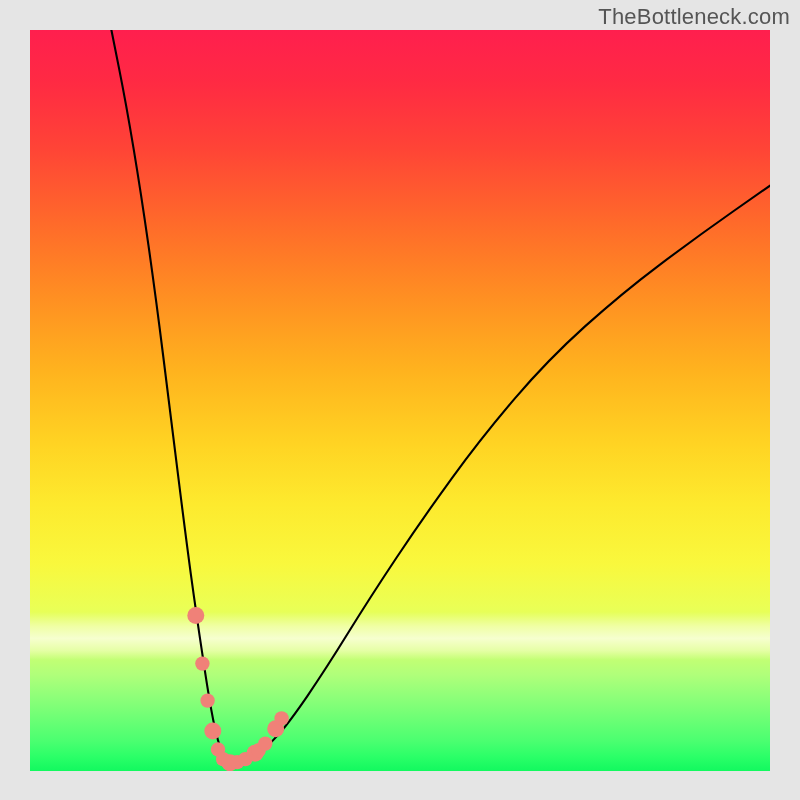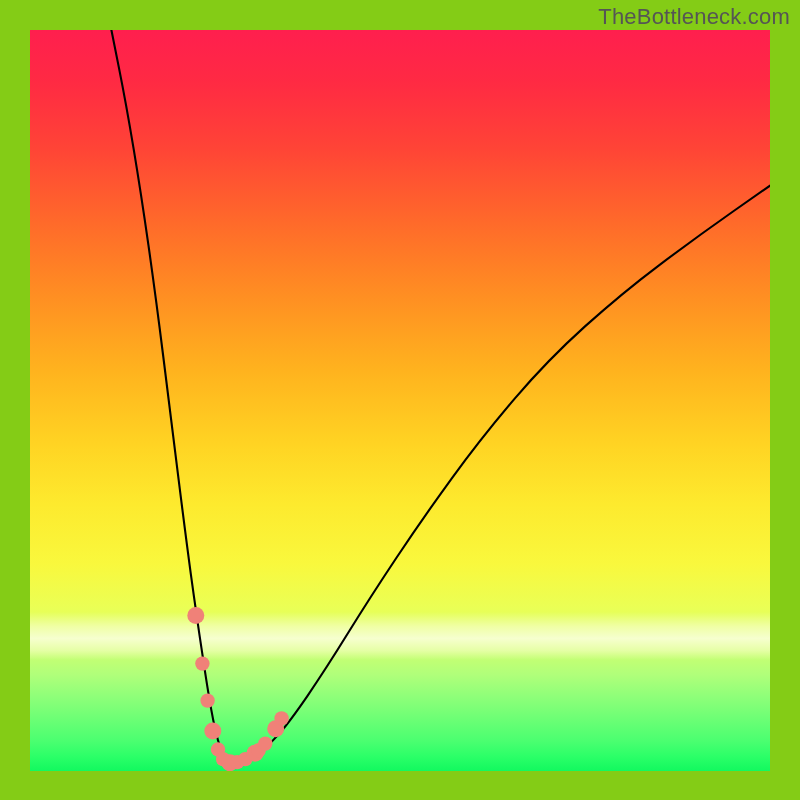--- a/index.html
+++ b/index.html
@@ -8,21 +8,21 @@
     width: 800px;
     height: 800px;
     overflow: hidden;
     background: #000;
     font-family: Arial, Helvetica, sans-serif;
   }
   .frame {
     position: relative;
     width: 800px;
     height: 800px;
-    background: #84cc16;
+    background: #e5e5e5;
   }
   .watermark {
     position: absolute;
     top: 4px;
     right: 10px;
     color: #555;
     font-size: 22px;
     font-weight: 500;
     letter-spacing: 0.2px;
     z-index: 50;

